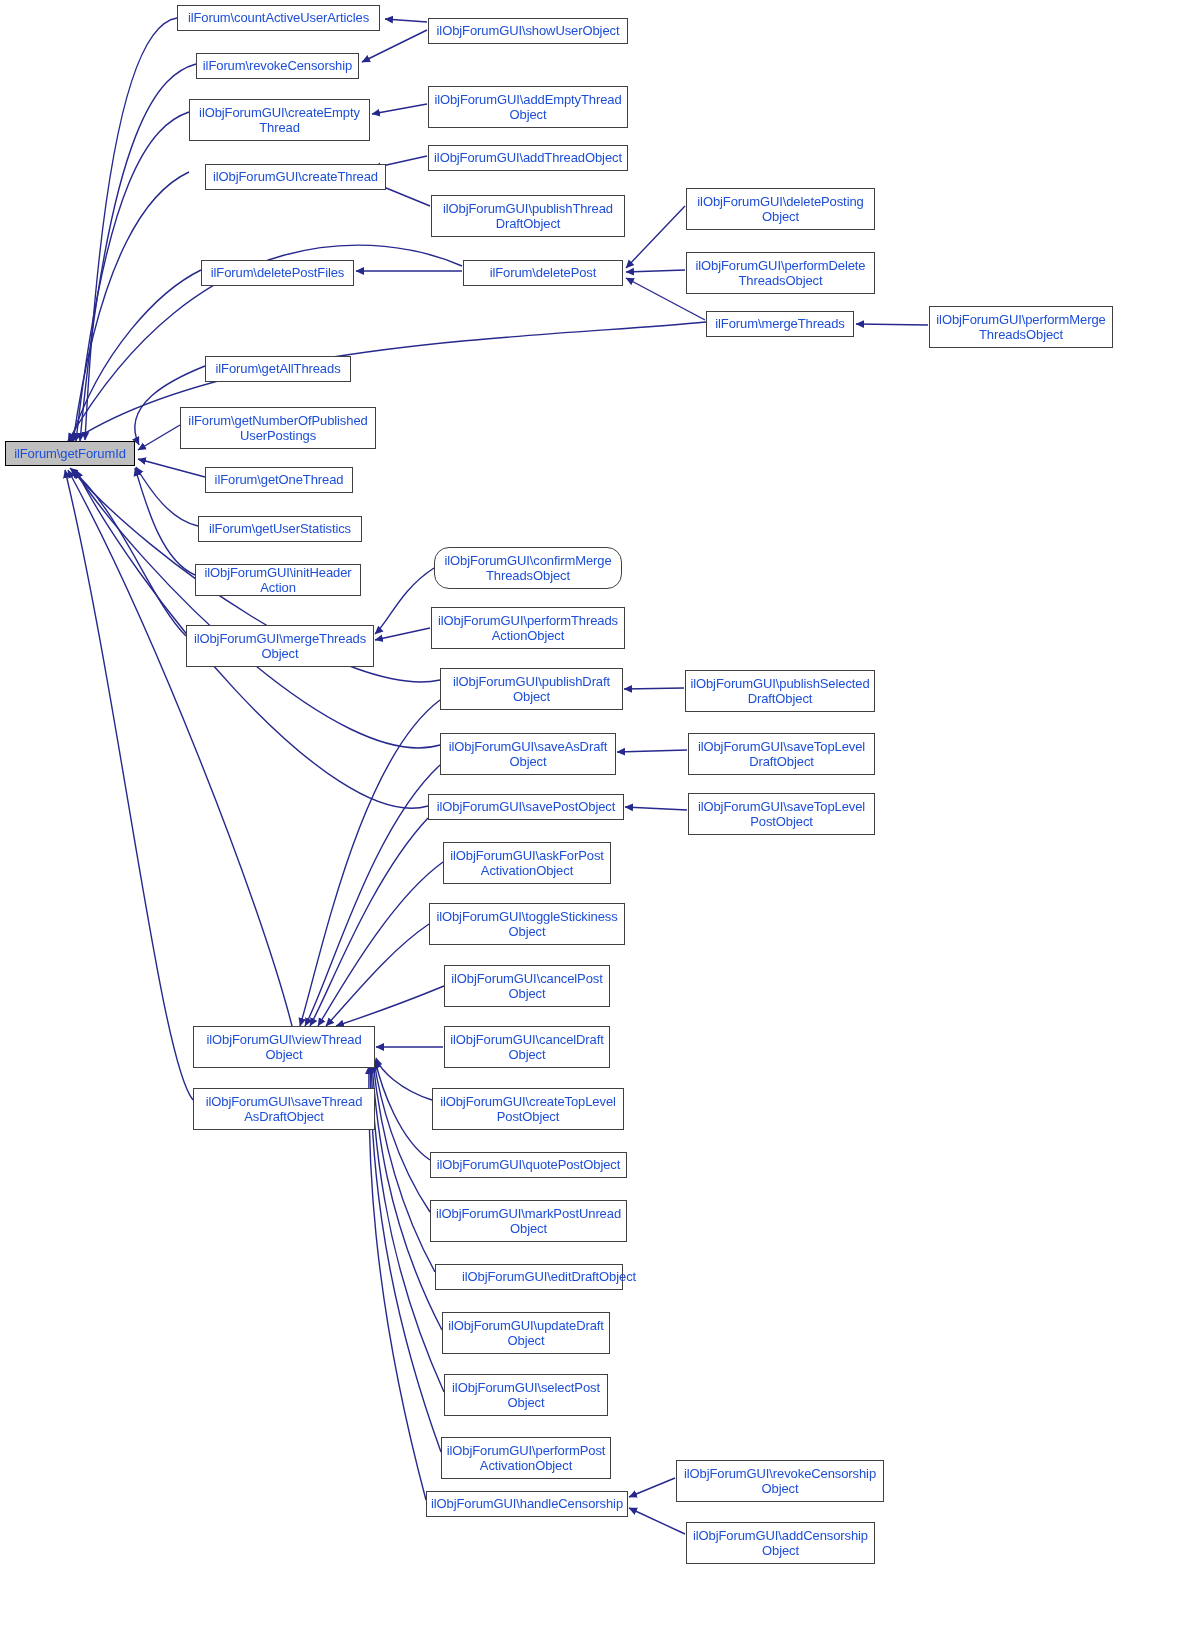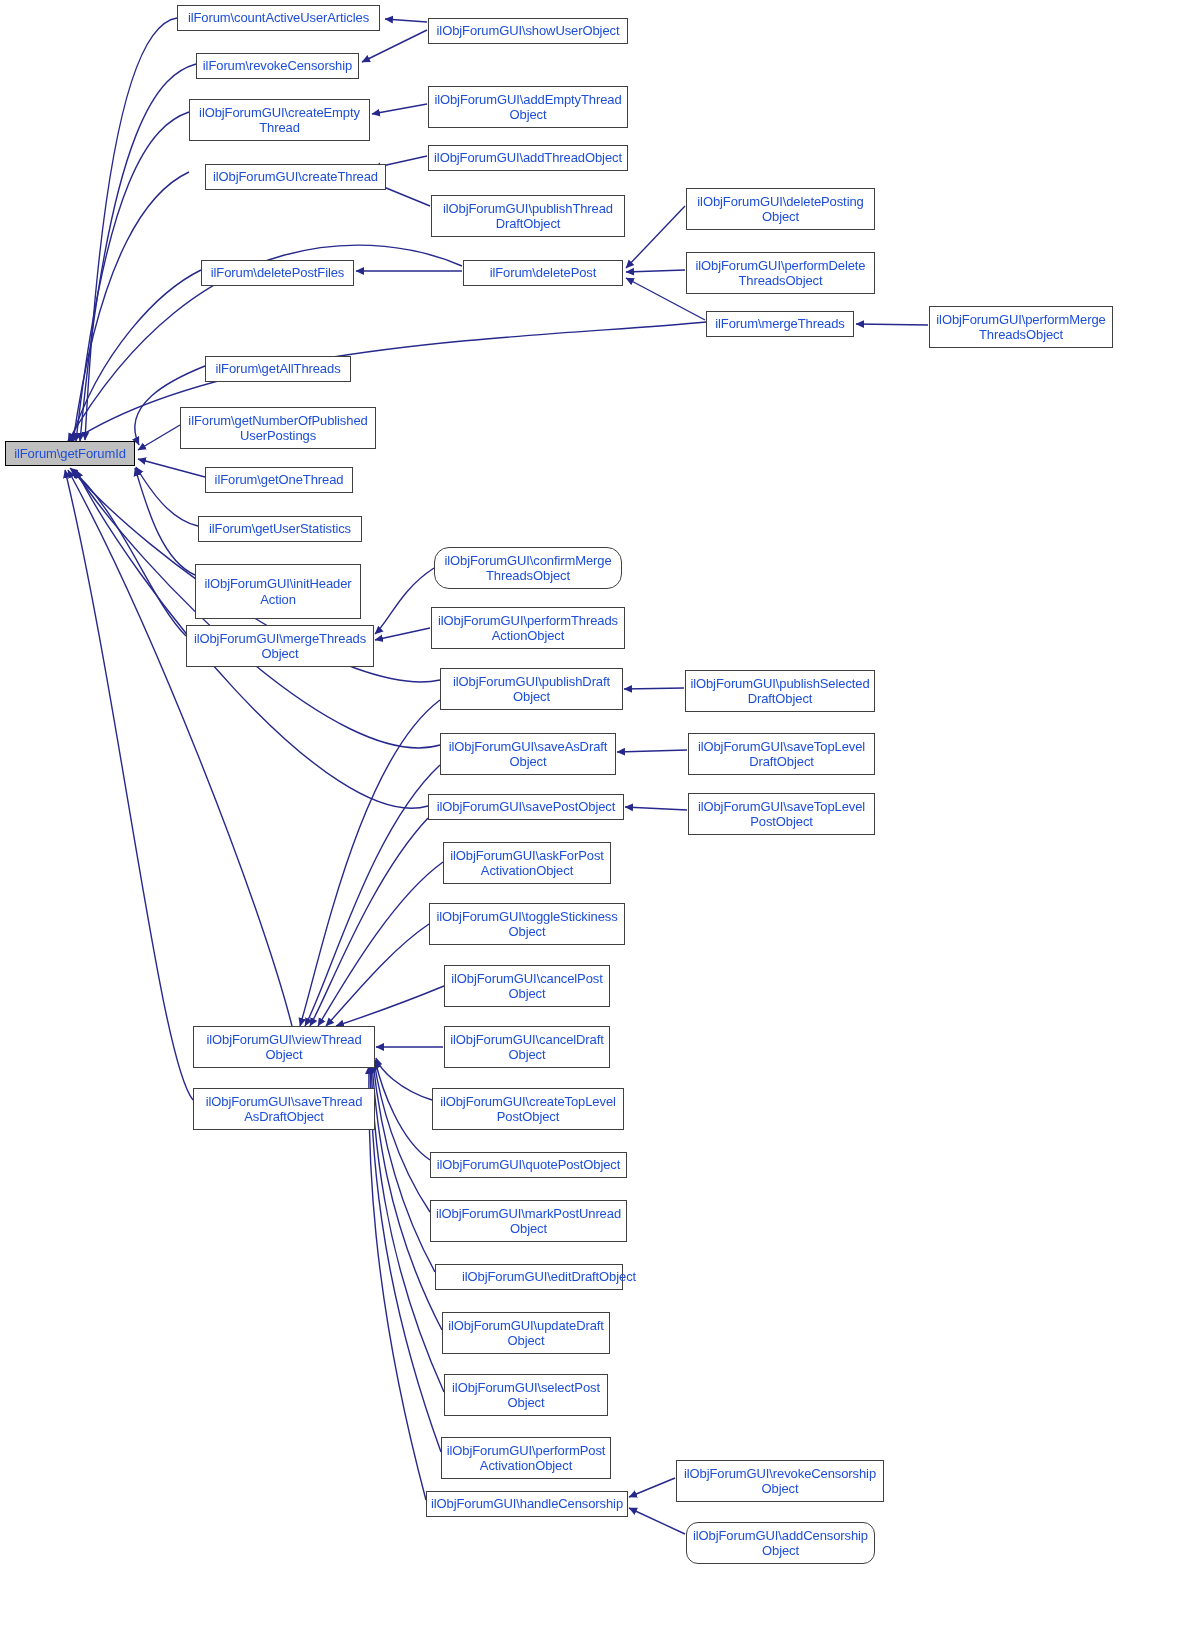--- a/index.html
+++ b/index.html
@@ -131,21 +131,21 @@
       <div class="node" style="left: 686px; top: 252px; width: 189px; height: 42px;"><span class="node-label">ilObjForumGUI\performDelete
 ThreadsObject</span></div>
       <div class="node" style="left: 706px; top: 311px; width: 148px; height: 26px;"><span class="node-label">ilForum\mergeThreads</span></div>
       <div class="node" style="left: 929px; top: 306px; width: 184px; height: 42px;"><span class="node-label">ilObjForumGUI\performMerge
 ThreadsObject</span></div>
       <div class="node" style="left: 205px; top: 356px; width: 146px; height: 26px;"><span class="node-label">ilForum\getAllThreads</span></div>
       <div class="node" style="left: 180px; top: 407px; width: 196px; height: 42px;"><span class="node-label">ilForum\getNumberOfPublished
 UserPostings</span></div>
       <div class="node" style="left: 205px; top: 467px; width: 148px; height: 26px;"><span class="node-label">ilForum\getOneThread</span></div>
       <div class="node" style="left: 198px; top: 516px; width: 164px; height: 26px;"><span class="node-label">ilForum\getUserStatistics</span></div>
-      <div class="node" style="left: 195px; top: 564px; width: 166px; height: 55px;"><span class="node-label">ilObjForumGUI\initHeader
+      <div class="node" style="left: 195px; top: 564px; width: 166px; height: 32px;"><span class="node-label">ilObjForumGUI\initHeader
 Action</span></div>
       <div class="node" style="left: 186px; top: 625px; width: 188px; height: 42px;"><span class="node-label">ilObjForumGUI\mergeThreads
 Object</span></div>
       <div class="node" style="left: 434px; top: 547px; width: 188px; height: 42px; border-radius: 15px;"><span class="node-label">ilObjForumGUI\confirmMerge
 ThreadsObject</span></div>
       <div class="node" style="left: 431px; top: 607px; width: 194px; height: 42px;"><span class="node-label">ilObjForumGUI\performThreads
 ActionObject</span></div>
       <div class="node" style="left: 440px; top: 668px; width: 183px; height: 42px;"><span class="node-label">ilObjForumGUI\publishDraft
 Object</span></div>
       <div class="node" style="left: 685px; top: 670px; width: 190px; height: 42px;"><span class="node-label">ilObjForumGUI\publishSelected
@@ -177,16 +177,16 @@
       <div class="node" style="left: 435px; top: 1264px; width: 188px; height: 26px; padding-left: 40px;"><span class="node-label">ilObjForumGUI\editDraftObject</span></div>
       <div class="node" style="left: 442px; top: 1312px; width: 168px; height: 42px;"><span class="node-label">ilObjForumGUI\updateDraft
 Object</span></div>
       <div class="node" style="left: 444px; top: 1374px; width: 164px; height: 42px;"><span class="node-label">ilObjForumGUI\selectPost
 Object</span></div>
       <div class="node" style="left: 441px; top: 1437px; width: 170px; height: 42px;"><span class="node-label">ilObjForumGUI\performPost
 ActivationObject</span></div>
       <div class="node" style="left: 426px; top: 1491px; width: 202px; height: 26px;"><span class="node-label">ilObjForumGUI\handleCensorship</span></div>
       <div class="node" style="left: 676px; top: 1460px; width: 208px; height: 42px;"><span class="node-label">ilObjForumGUI\revokeCensorship
 Object</span></div>
-      <div class="node" style="left: 686px; top: 1522px; width: 189px; height: 42px; border-radius: 12px;"><span class="node-label">ilObjForumGUI\addCensorship
+      <div class="node" style="left: 686px; top: 1522px; width: 189px; height: 42px;"><span class="node-label">ilObjForumGUI\addCensorship
 Object</span></div>
     </div>
 </div>
 
 </body></html>

